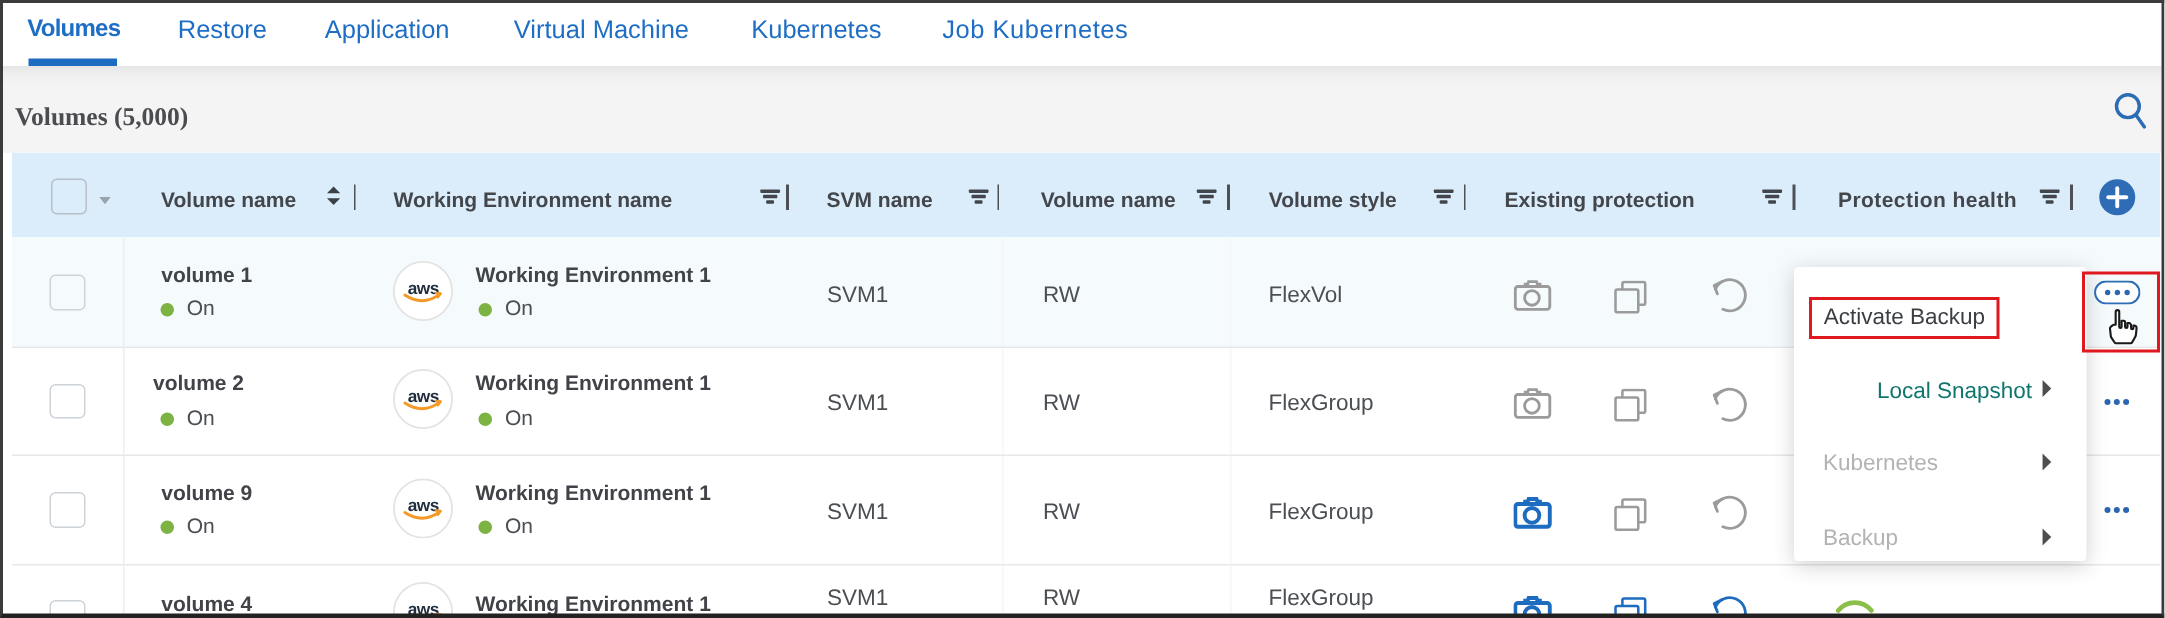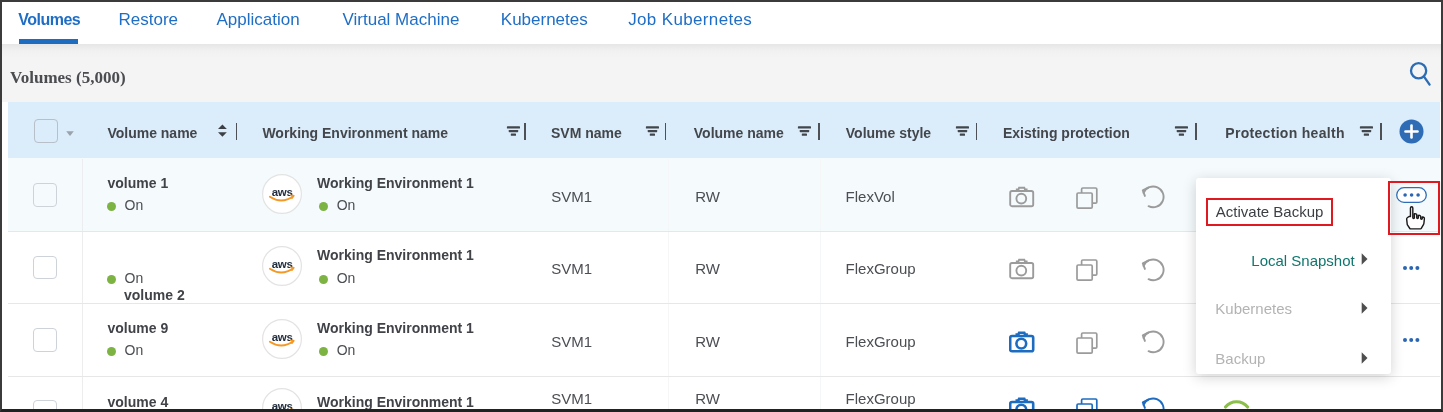--- a/index.html
+++ b/index.html
@@ -121,21 +121,21 @@
   </svg>
 <svg class="abs" style="left:1141px;top:184.2px;" width="24" height="26" viewBox="0 0 24 26">
     <path d="M7.6 22.2 A 10.4 10.4 0 1 0 2.6 8.8" fill="none" stroke="#9b9b9b" stroke-width="1.9" stroke-linecap="round"></path>
     <path d="M7.2 3.6 L 1.8 6.4 L 3.9 11.9" fill="none" stroke="#9b9b9b" stroke-width="1.9" stroke-linecap="round" stroke-linejoin="round"></path>
   </svg>
 <div class="rowline" style="top:230.5px;"></div>
 <div class="colline" style="left:81.5px;top:231.5px;height:71.5px;background:#ebedee;"></div>
 <div class="colline" style="left:668px;top:231.5px;height:71.5px;background:#f5f6f7;"></div>
 <div class="colline" style="left:820px;top:231.5px;height:71.5px;background:#f5f6f7;"></div>
 <div class="cbx" style="left:33px;top:255.8px;"></div>
-<div class="namet" style="left:124px;top:248.4px;margin-top:40px;">volume 2</div>
+<div class="namet" style="left:102px;top:248.4px;">volume 2</div>
 <div class="gdot" style="left:107px;top:274.5px;"></div>
 <div class="ontxt" style="left:124.5px;top:270.6px;">On</div>
 <svg class="abs" style="left:262px;top:246.0px;" width="40" height="40" viewBox="0 0 40 40">
     <circle cx="20" cy="20" r="19.4" fill="#fff" stroke="#e3e3e3" stroke-width="1.2"></circle>
     <text x="20.2" y="21.9" font-family="Liberation Sans, sans-serif" font-size="11.5" font-weight="bold" fill="#232f3e" text-anchor="middle" letter-spacing="-0.3">aws</text>
     <path d="M7.9 22.7 Q 20 30.6 31.4 21.9" fill="none" stroke="#f49926" stroke-width="1.9" stroke-linecap="round"></path>
     <path d="M31.7 21.7 l -3.1 -0.4 m 3.1 0.4 l -1.8 2.5" fill="none" stroke="#f49926" stroke-width="1.6" stroke-linecap="round"></path>
   </svg>
 <div class="namet" style="left:317px;top:248.4px;">Working Environment 1</div>
 <div class="gdot" style="left:319px;top:274.5px;"></div>

